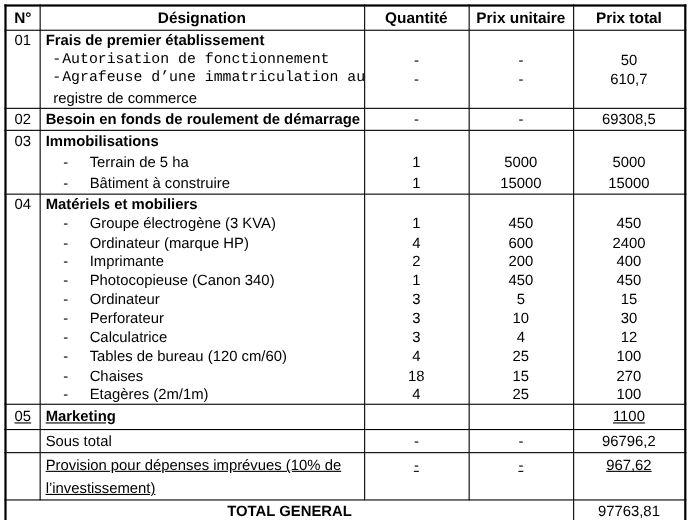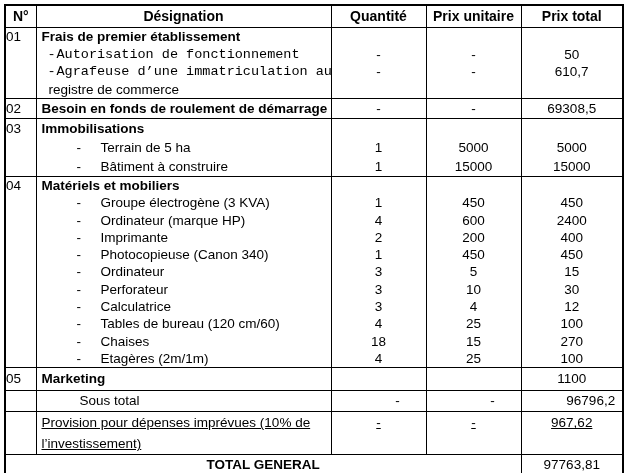--- a/index.html
+++ b/index.html
@@ -12,39 +12,39 @@
     position:absolute;left:4px;top:4px;width:618px;
     border-collapse:collapse;table-layout:fixed;
     border:2px solid #000000;
   }
   th,td{border:1px solid #000000;padding:0;vertical-align:top;overflow:hidden;}
   thead th{
     font-weight:bold;font-size:14px;text-align:center;
     height:21px;line-height:21px;white-space:nowrap;
   }
   td{font-size:13.5px;}
-  .num{text-align:left;}
+  .num{text-align:center;}
   .val{text-align:center;}
   .line{white-space:nowrap;}
   .des .line{padding-left:5px;}
   .title{font-weight:bold;}
   
   .des .line.item1{padding-left:11px;font-family:Liberation Mono, monospace;}
   .des .line.item1 .bullet{display:inline-block;width:9px;}
   .des .line.wrap1{padding-left:12px;}
   
-  .des .line.item2{padding-left:40px;}
+  .des .line.item2{padding-left:21px;}
   .des .line.item2 .bullet{display:inline-block;width:24px;}
   
   .s1 .line{height:17.5px;line-height:17.5px;}
   .s2 .line{height:19px;line-height:19px;}
   .s3 .line{height:19px;line-height:19px;}
   .s4 .line{height:17.3px;line-height:17.3px;}
-  .s5 .line{height:22px;line-height:22px;}
-  .sub .line{height:20px;line-height:20px;margin-left:38px;}
+  .s5 .line{height:22px;line-height:22px;text-decoration:underline;}
+  .sub .line{height:20px;line-height:20px;}
   .prov .line{height:21px;line-height:21px;text-decoration:underline;}
   .grand td{height:20px;}
   .grand .line{height:20px;line-height:20px;}
   .grand .gt-label{font-weight:bold;text-align:center;}
 </style>
 </head>
 <body>
 
 <div class="sheet">
   <table class="cost">

